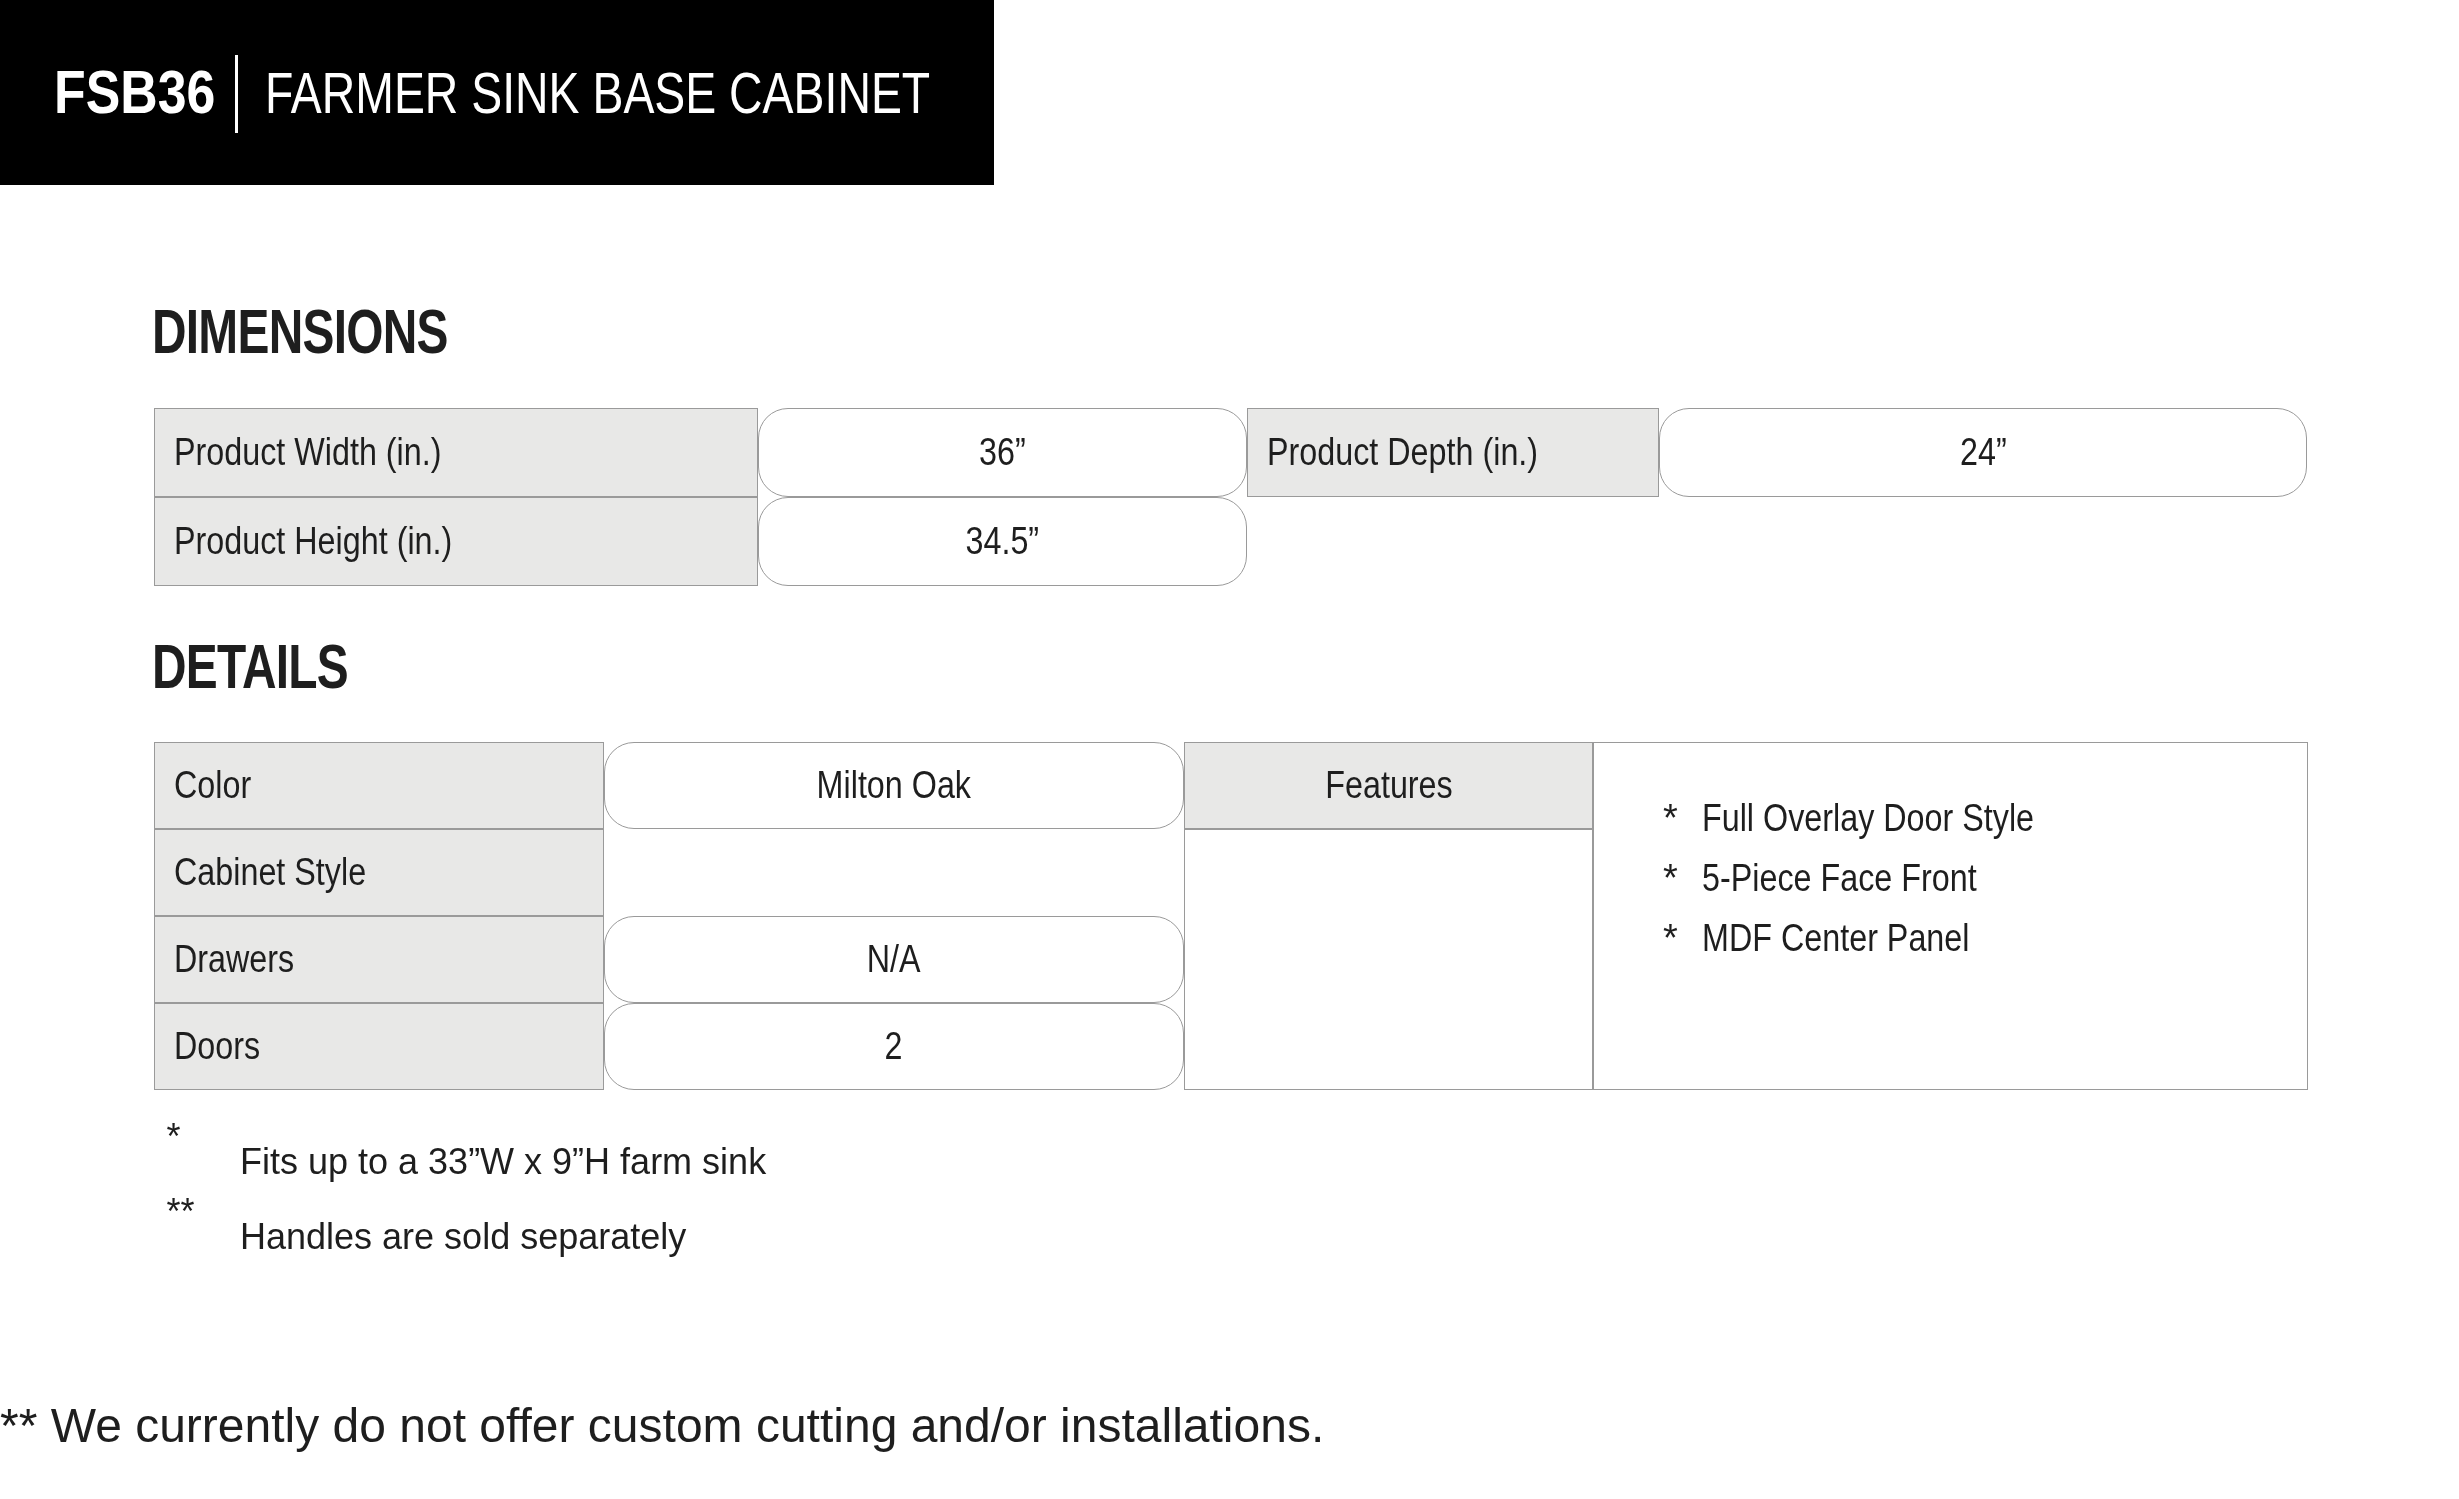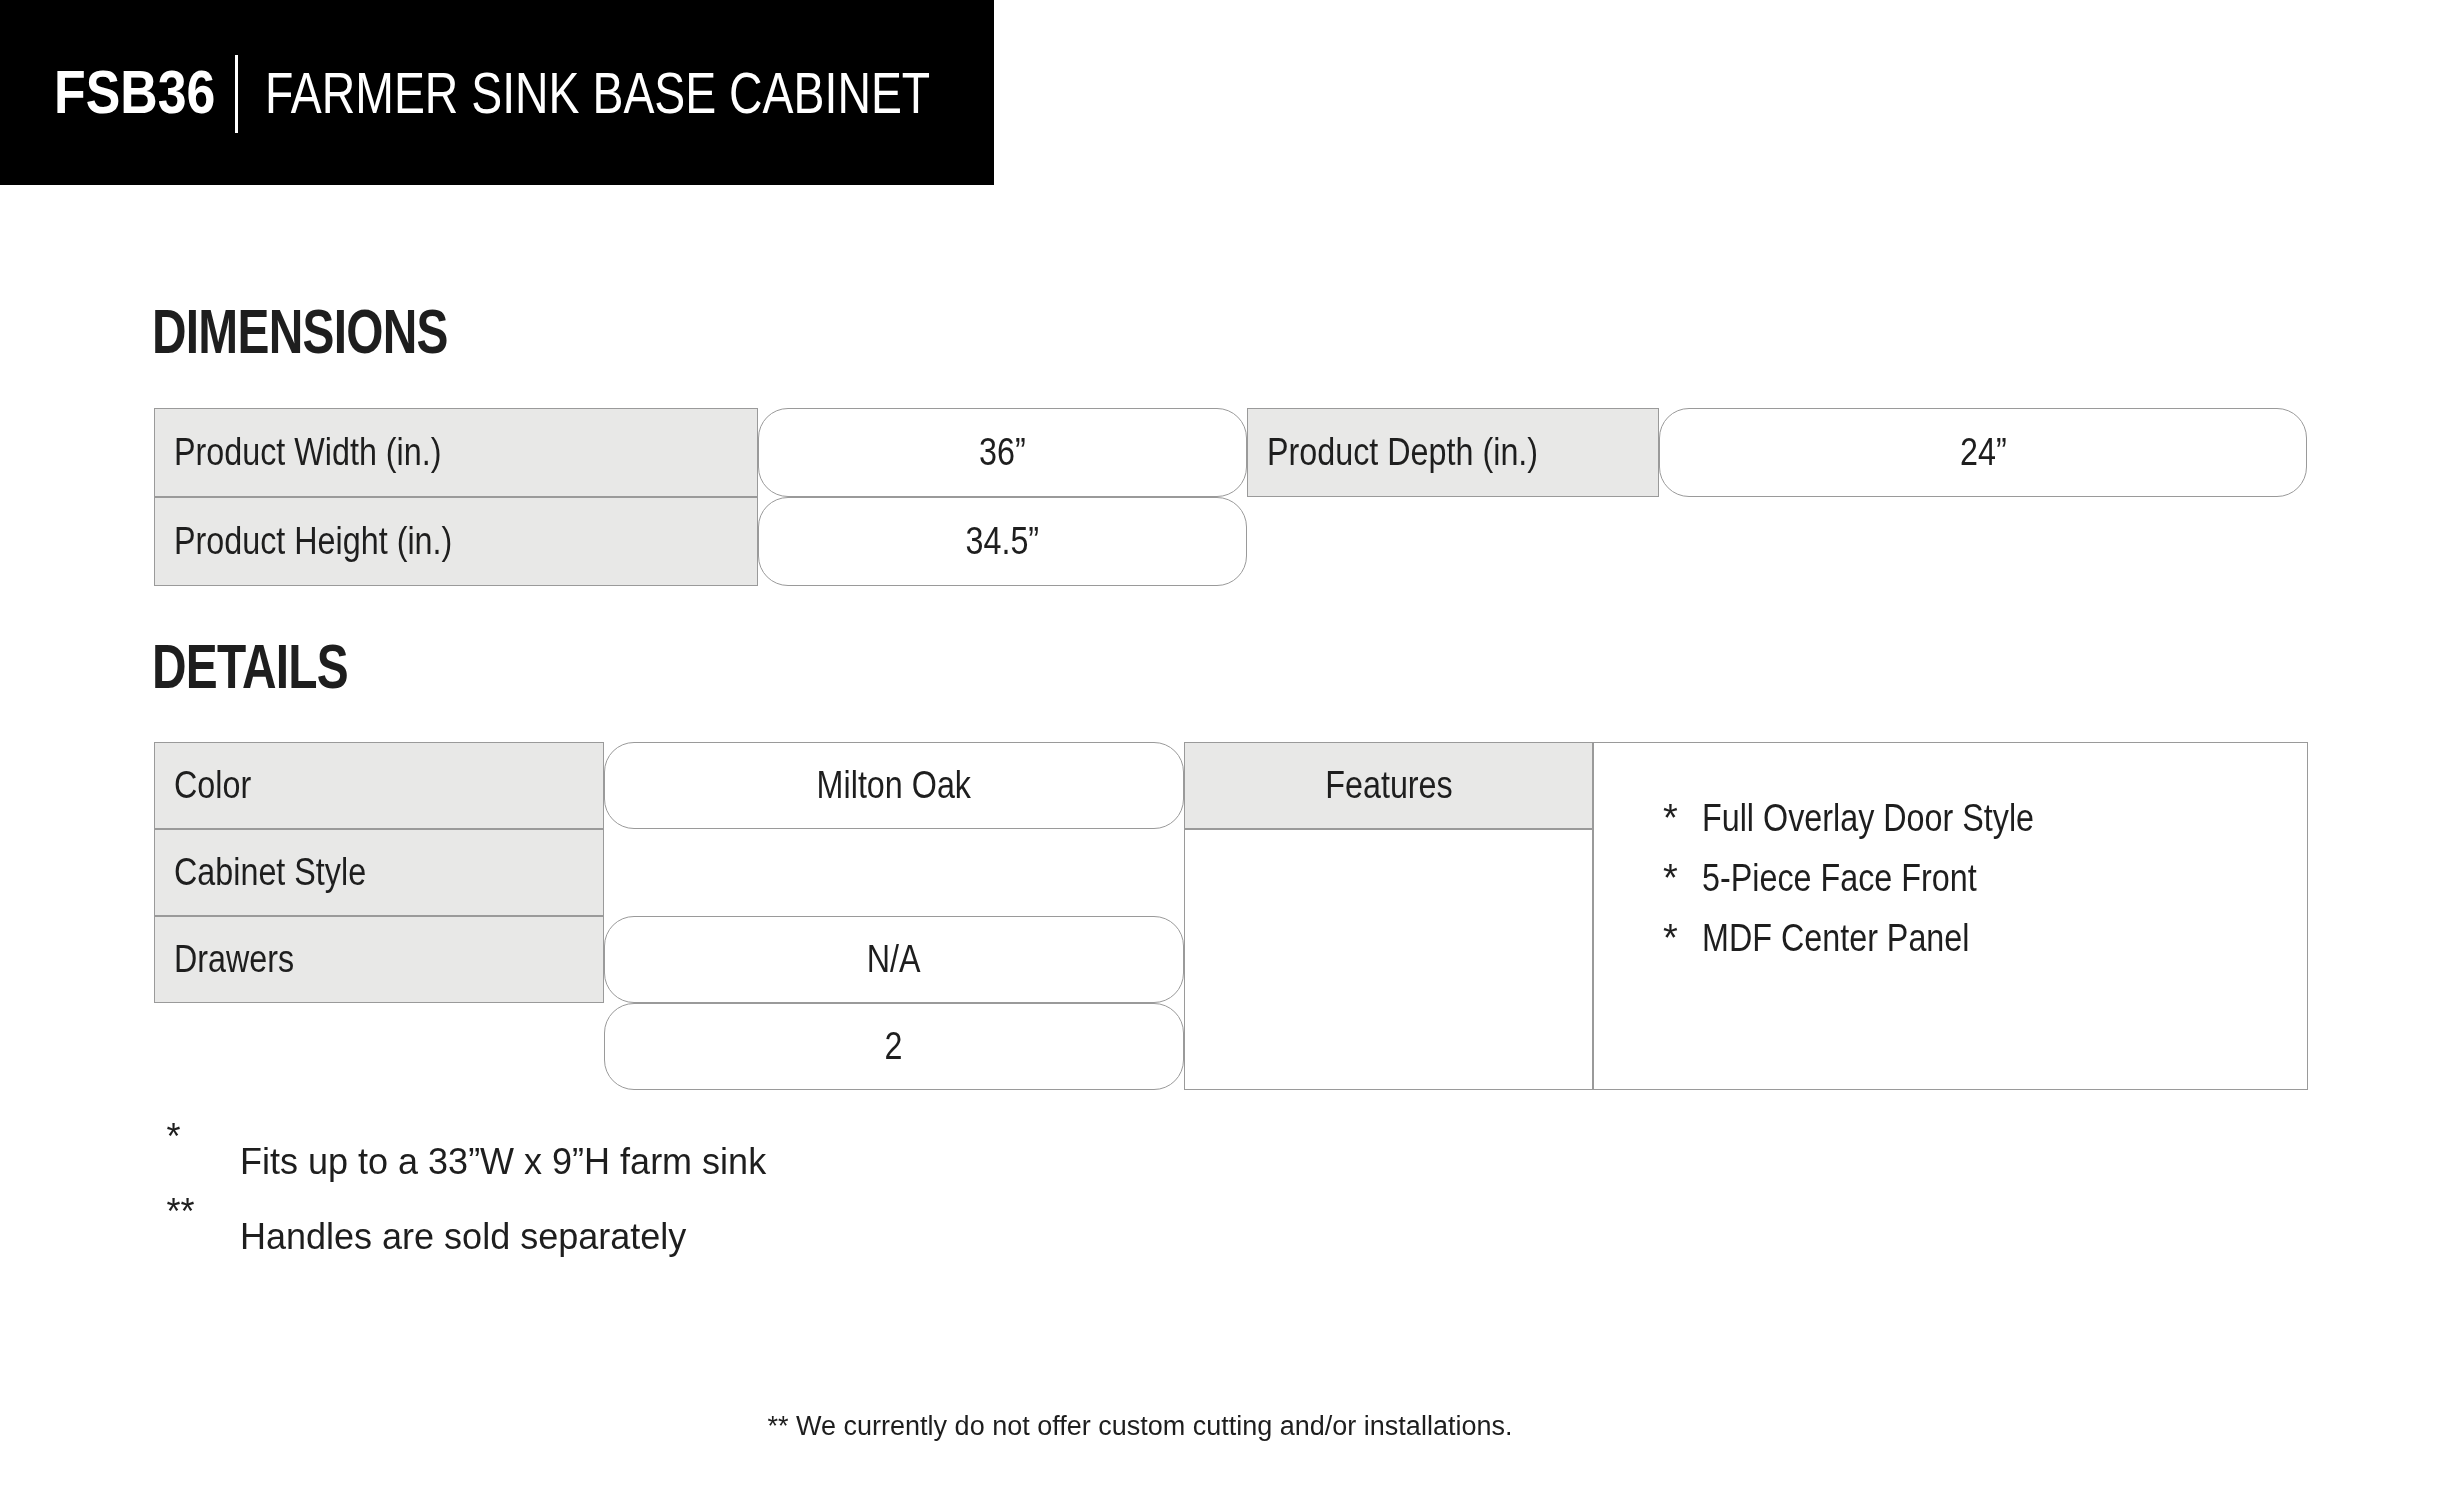--- a/index.html
+++ b/index.html
@@ -159,22 +159,22 @@
     box-sizing: border-box;
     padding-left: 12.5px;
   }
   .fn-text { white-space: nowrap; margin-top: 25px; }
 
   
   .bottom-note {
     position: absolute;
     left: 0; top: 1403px;
     width: 2280px;
-    text-align: center;
-    font-size: 27px;
+    text-align: left;
+    font-size: 48px;
     line-height: 46px;
     font-weight: 500;
   }
 </style>
 </head>
 <body>
 
 <div class="page">
 
   <header class="banner">
@@ -218,20 +218,23 @@
       <span class="cond-c">Milton Oak</span>
     </div>
     <div class="cell lbl" style="grid-column:1;grid-row:2;">
       <span class="cond-l">Cabinet Style</span>
     </div>
     <div class="cell lbl" style="grid-column:1;grid-row:3;">
       <span class="cond-l">Drawers</span>
     </div>
     <div class="cell val" style="grid-column:2;grid-row:3;">
       <span class="cond-c">N/A</span>
+    </div>
+    <div class="cell lbl" style="grid-column:1;grid-row:4;">
+      <span class="cond-l">Doors</span>
     </div>
     <div class="cell val" style="grid-column:2;grid-row:4;">
       <span class="cond-c">2</span>
     </div>
 
     <div class="cell lbl feat-header" style="justify-content:center;padding-left:0;">
       <span class="cond-c">Features</span>
     </div>
     <div class="cell feat-empty"></div>
     <div class="feat-list">

